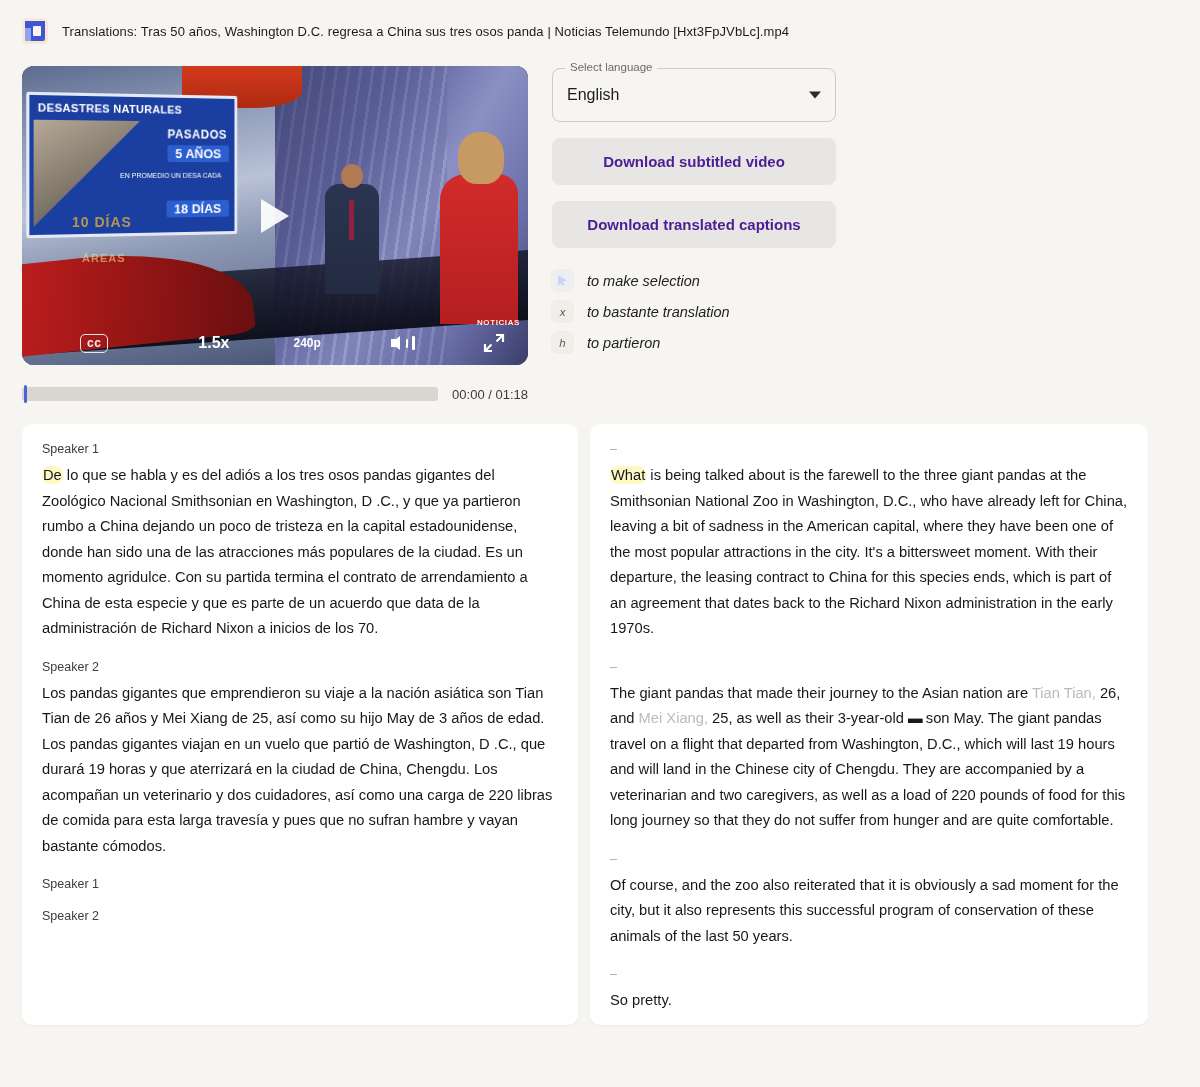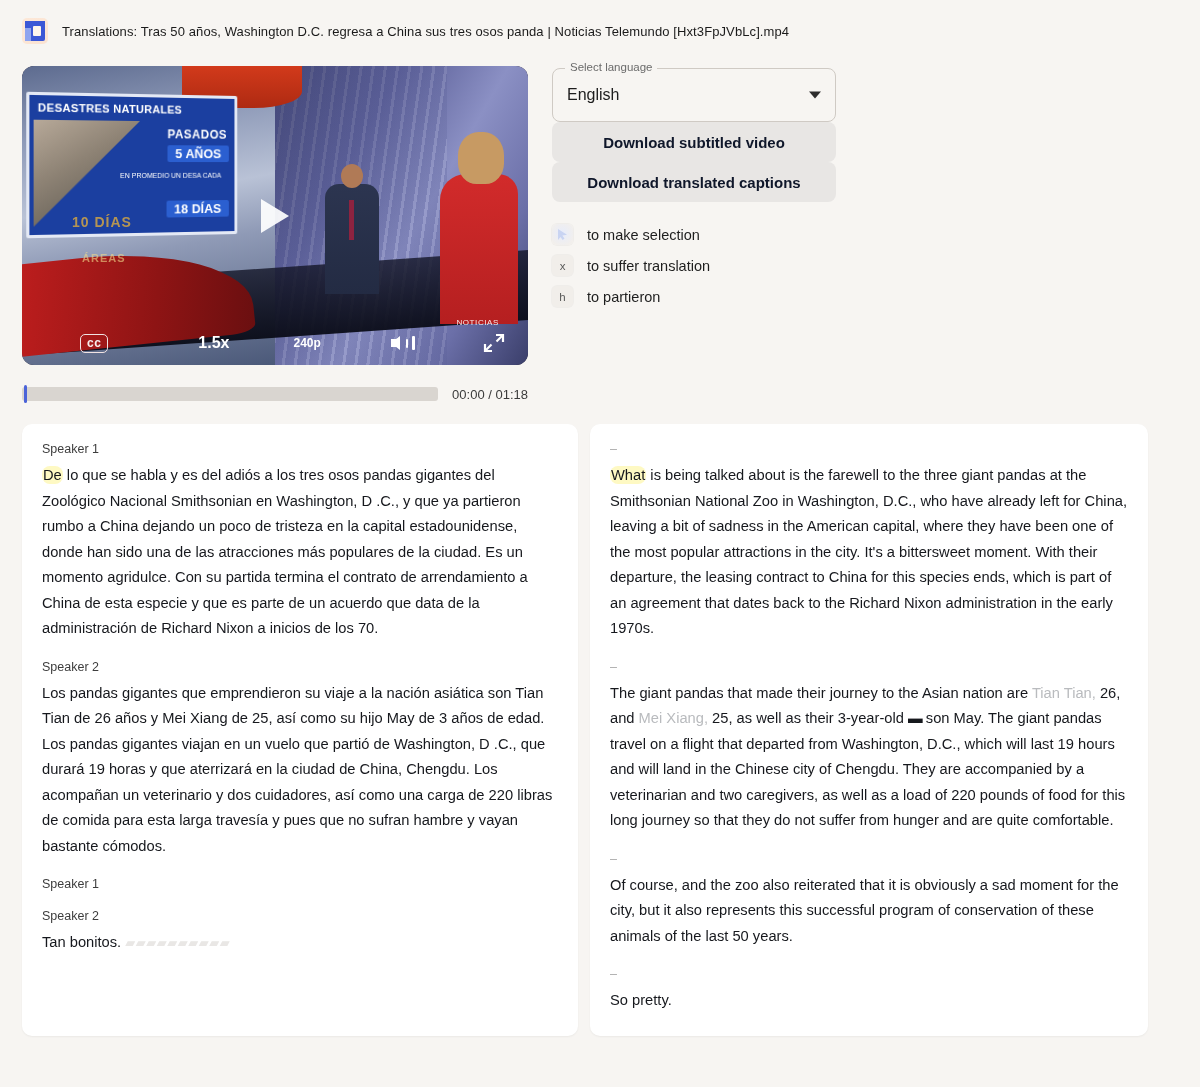--- a/index.html
+++ b/index.html
@@ -174,22 +174,22 @@
   }
   .red-text-a {
     position: absolute; left: 50px; top: 148px; color: #e9b23a;
     font-size: 14px; font-weight: bold; opacity: .75; letter-spacing: 1px;
   }
   .red-text-b {
     position: absolute; left: 60px; top: 186px; color: #f0d98a;
     font-size: 11px; font-weight: bold; opacity: .6; letter-spacing: 1px;
   }
   .noticias {
-    position: absolute; right: 29px; bottom: 38px;
-    color: #fff; font-size: 8px; font-weight: normal; letter-spacing: .6px;
+    position: absolute; right: 8px; bottom: 38px;
+    color: #fff; font-size: 8px; font-weight: bold; letter-spacing: .6px;
     opacity: .9;
   }
   .play-btn {
     position: absolute; left: 50%; top: 50%;
     transform: translate(-50%,-50%);
     width: 0; height: 0;
     border-left: 28px solid rgba(255,255,255,0.92);
     border-top: 17px solid transparent;
     border-bottom: 17px solid transparent;
     cursor: pointer;
@@ -264,31 +264,33 @@
   .select-value { font-size: 16px; color: #1d1d1d; }
   .caret {
     position: absolute; right: 14px; top: 50%;
     transform: translateY(-50%);
     width: 0; height: 0;
     border-left: 6px solid transparent;
     border-right: 6px solid transparent;
     border-top: 7px solid #2d2d2d;
   }
   .dl-btn {
-    height: 40px;
+    margin-top: 16px;
+    height: 47px;
     background: #e8e6e4;
     border-radius: 8px;
     display: flex; align-items: center; justify-content: center;
-    font-size: 15px; font-weight: bold; color: #0f172a;
+    font-size: 15px; font-weight: bold; color: #4c1d95;
     cursor: pointer;
   }
   .hints { margin-top: 22px; }
   .hint {
     display: flex; align-items: center; gap: 14px;
     margin-bottom: 10px;
+    font-style: italic;
   }
   .key {
     width: 21px; height: 21px;
     border-radius: 5px;
     background: #f1eeea;
     display: flex; align-items: center; justify-content: center;
     font-size: 11.5px; color: #5a5a5a;
     flex: 0 0 auto;
     box-shadow: 0 0 0 1px rgba(0,0,0,0.03);
   }
@@ -305,21 +307,21 @@
   
   .panels {
     display: flex;
     gap: 12px;
     padding: 0 22px;
     margin-top: 22px;
   }
   .panel {
     background: #ffffff;
     border-radius: 10px;
-    padding: 18px 20px 22px;
+    padding: 18px 20px 11px;
     box-shadow: 0 1px 2px rgba(0,0,0,0.05);
   }
   .panel-left { width: 556px; }
   .panel-right { width: 558px; }
   .speaker {
     font-size: 12.5px;
     color: #3d3d3d;
     margin-bottom: 7px;
     margin-top: 18px;
   }
@@ -431,21 +433,21 @@
 
     <div class="hints">
       <div class="hint">
         <span class="key key-sel">
             <span class="cursor"></span>
           </span>
         <span class="hint-text">to make selection</span>
       </div>
       <div class="hint">
         <span class="key">x</span>
-        <span class="hint-text">to suffer translation</span>
+        <span class="hint-text">to bastante translation</span>
       </div>
       <div class="hint">
         <span class="key">h</span>
         <span class="hint-text">to partieron</span>
       </div>
     </div>
   </div>
 </div>
 
 <div class="panels">
@@ -453,21 +455,20 @@
   <div class="panel panel-left">
     <div class="speaker">Speaker 1</div>
     <div class="utt"><span class="hl">De</span><span> lo que se habla y es del adiós a los tres osos pandas gigantes del Zoológico Nacional Smithsonian en Washington, D .C., y que ya partieron rumbo a China dejando un poco de tristeza en la capital estadounidense, donde han sido una de las atracciones más populares de la ciudad. Es un momento agridulce. Con su partida termina el contrato de arrendamiento a China de esta especie y que es parte de un acuerdo que data de la administración de Richard Nixon a inicios de los 70.</span></div>
 
     <div class="speaker">Speaker 2</div>
     <div class="utt"><span>Los pandas gigantes que emprendieron su viaje a la nación asiática son Tian Tian de 26 años y Mei Xiang de 25, así como su hijo May de 3 años de edad. Los pandas gigantes viajan en un vuelo que partió de Washington, D .C., que durará 19 horas y que aterrizará en la ciudad de China, Chengdu. Los acompañan un veterinario y dos cuidadores, así como una carga de 220 libras de comida para esta larga travesía y pues que no sufran hambre y vayan bastante cómodos.</span></div>
 
     <div class="speaker">Speaker 1</div>
 
     <div class="speaker">Speaker 2</div>
-    <div class="utt"><span>Tan bonitos.</span> <span class="ghost">▰▰▰▰▰▰▰▰▰▰</span></div>
   </div>
 
   <div class="panel panel-right">
     <div class="speaker-dash">–</div>
     <div class="utt"><span class="hl">What</span><span> is being talked about is the farewell to the three giant pandas at the Smithsonian National Zoo in Washington, D.C., who have already left for China, leaving a bit of sadness in the American capital, where they have been one of the most popular attractions in the city. It's a bittersweet moment. With their departure, the leasing contract to China for this species ends, which is part of an agreement that dates back to the Richard Nixon administration in the early 1970s.</span></div>
 
     <div class="speaker-dash">–</div>
     <div class="utt"><span>The giant pandas that made their journey to the Asian nation are </span><span class="dim">Tian Tian,</span><span> 26, and </span><span class="dim">Mei Xiang,</span><span> 25, as well as their 3-year-old </span><span class="dashmark">▬</span><span> son May. The giant pandas travel on a flight that departed from Washington, D.C., which will last 19 hours and will land in the Chinese city of Chengdu. They are accompanied by a veterinarian and two caregivers, as well as a load of 220 pounds of food for this long journey so that they do not suffer from hunger and are quite comfortable.</span></div>
 
     <div class="speaker-dash">–</div>

